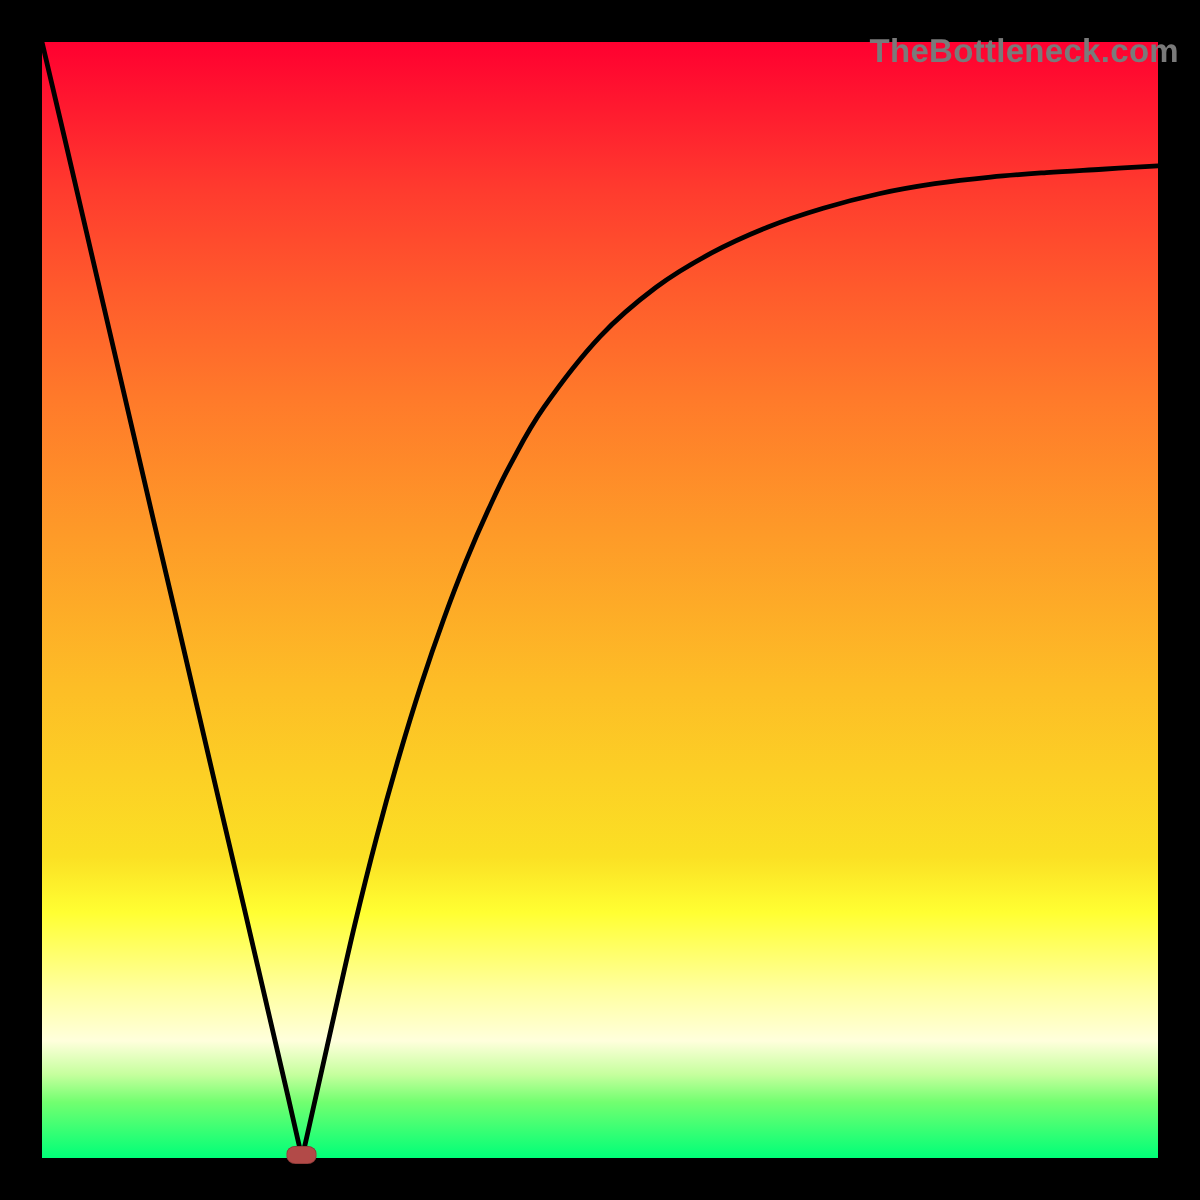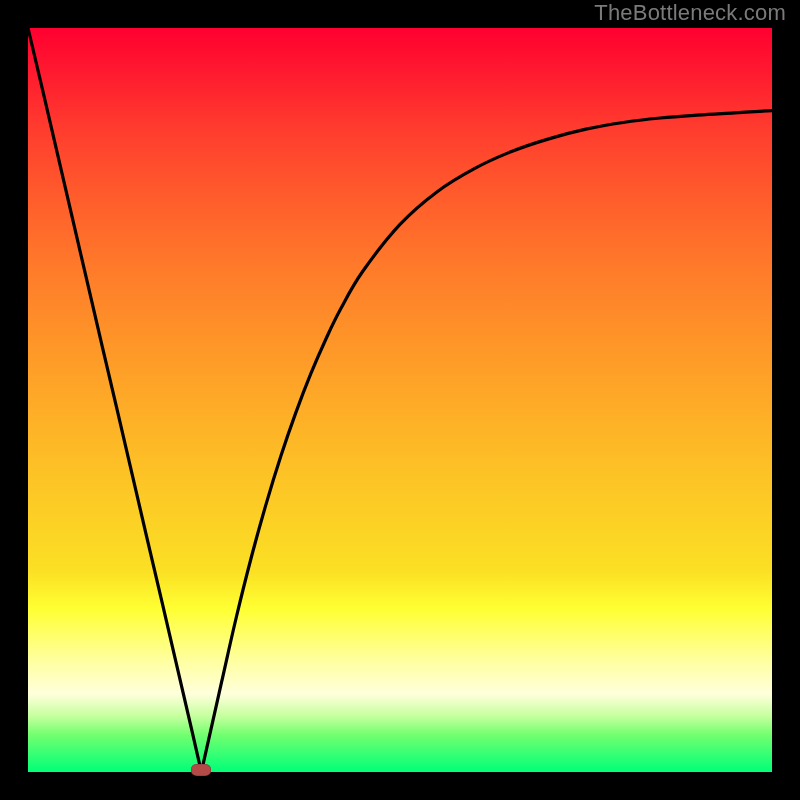--- a/index.html
+++ b/index.html
@@ -36,25 +36,25 @@
       #fbe024 73%,
       #ffff32 78%,
       #ffffa0 85%,
       #ffffdc 89.5%,
       #c6ff9e 92.5%,
       #72ff70 95%,
       #00ff78 100%);
   }
   .watermark {
     position: absolute;
-    top: 0;
+    top: 21px;
     right: 14px;
     color: #7a7a7a;
     font-size: 22px;
-    font-weight: 400;
+    font-weight: 700;
     letter-spacing: 0.2px;
   }
   svg.curve {
     position: absolute;
     top: 0;
     left: 0;
     width: 744px;
     height: 744px;
     overflow: visible;
   }

